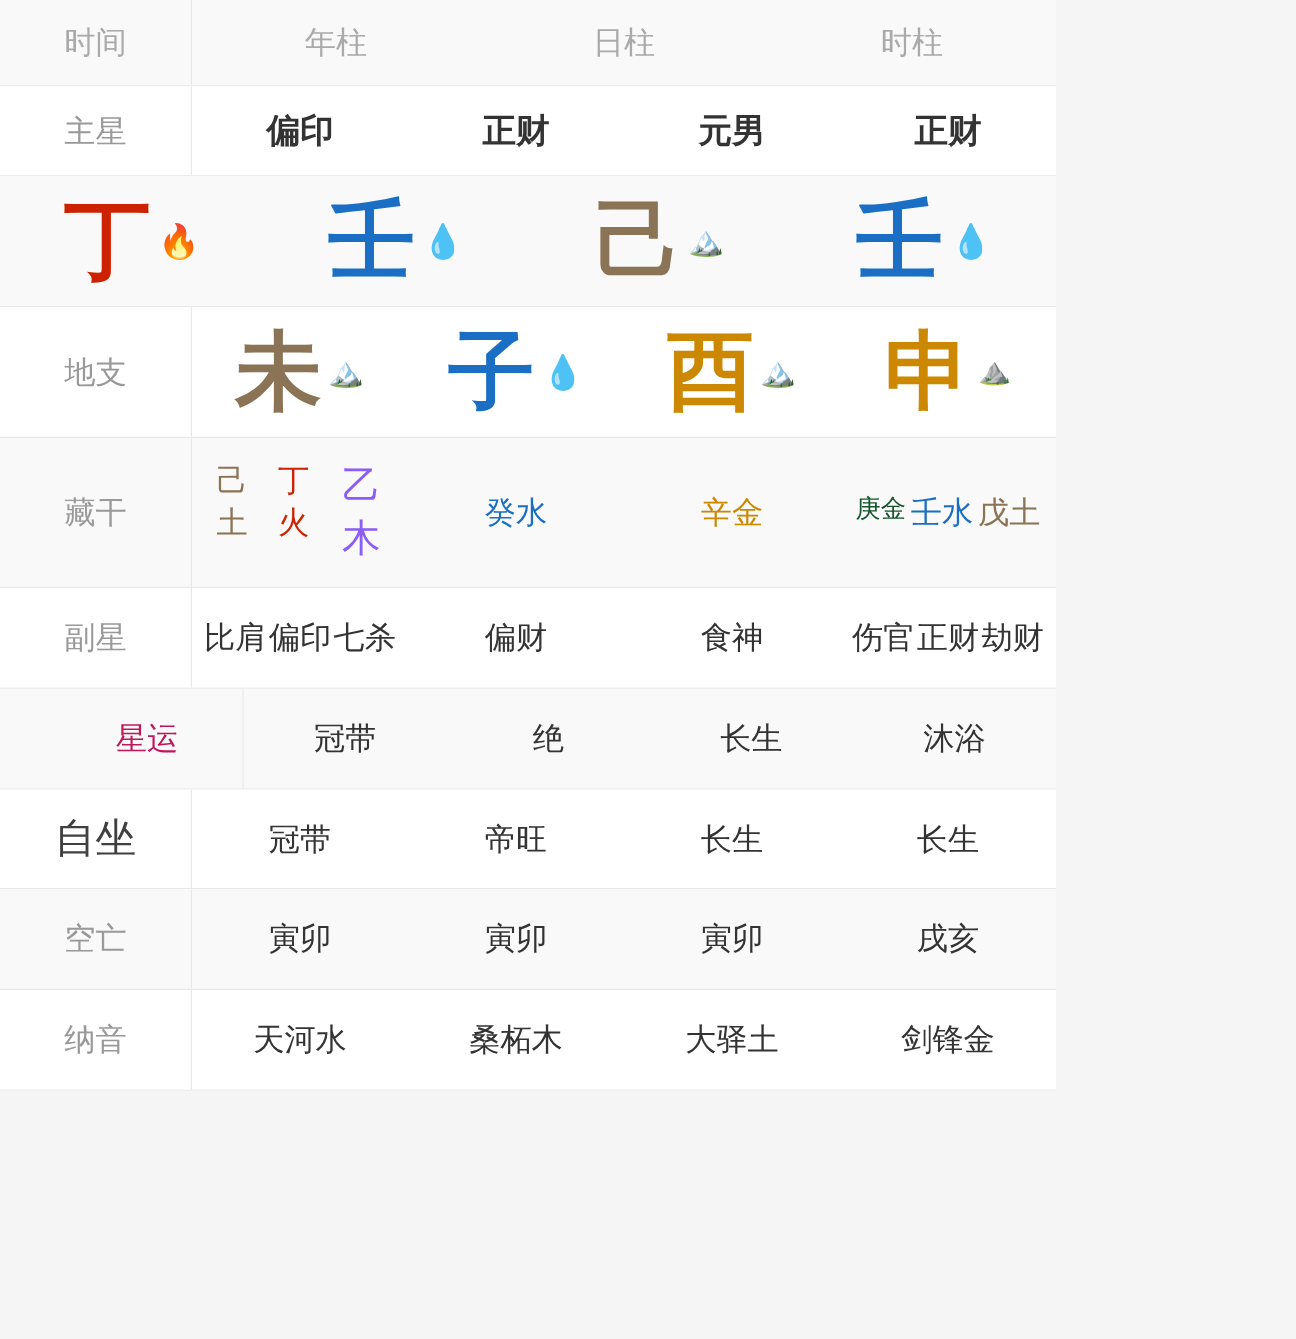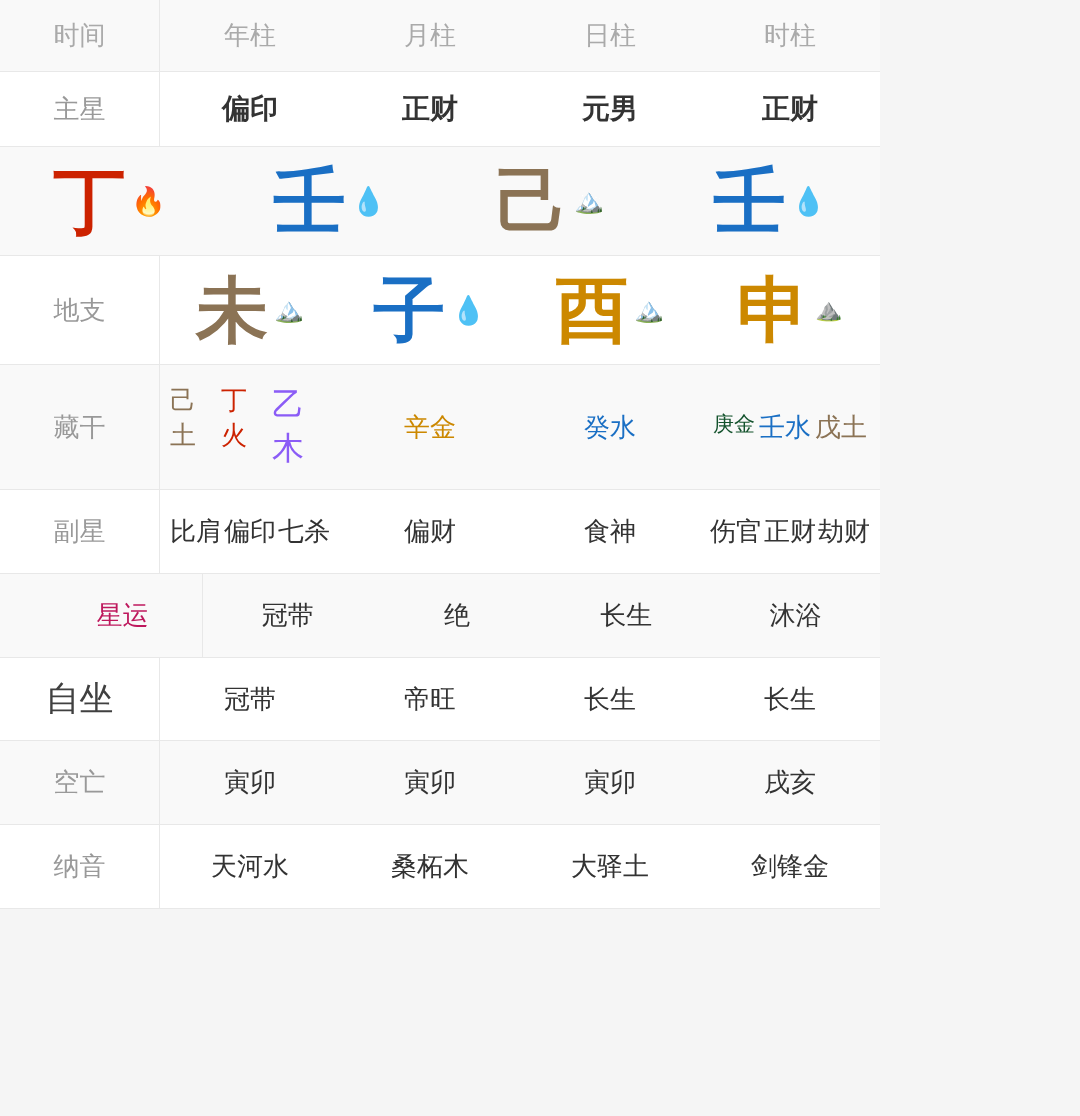--- a/index.html
+++ b/index.html
@@ -21,20 +21,21 @@
     .row:first-child {
       background: #f9f9f9;
     }
     .cell {
       flex: 1;
       display: flex;
       flex-direction: column;
       align-items: center;
       justify-content: center;
       padding: 18px 10px;
+      text-align: center;
     }
     .cell-label {
       flex: 0 0 160px;
       min-width: 160px;
       max-width: 160px;
       color: #999;
       font-size: 26px;
       align-items: center;
       justify-content: center;
       border-right: 1px solid #e8e8e8;
@@ -113,21 +114,20 @@
     }
   </style>
 </head>
 <body>
 
 <div class="table-container">
 
   <div class="row row-bg-gray">
     <div class="cell-label header-label">时间</div>
     <div class="cell header-cell">年柱</div>
-    <div class="cell header-cell">月柱</div>
     <div class="cell header-cell">日柱</div>
     <div class="cell header-cell">时柱</div>
   </div>
 
   <div class="row row-bg-white">
     <div class="cell-label" style="color:#999;font-size:26px;">主星</div>
     <div class="cell">
       <span class="main-star-text">偏印</span>
     </div>
     <div class="cell">
@@ -200,26 +200,26 @@
     <div class="cell-label" style="color:#999;font-size:26px;">藏干</div>
     <div class="cell">
       <div class="canggan-container">
         <span class="cg-jitu">己土</span>
         <span class="cg-dinghuo">丁火</span>
         <span class="cg-yimu">乙木</span>
       </div>
     </div>
     <div class="cell">
       <div class="canggan-container">
+        <span class="cg-guishui">癸水</span>
+      </div>
+    </div>
+    <div class="cell">
+      <div class="canggan-container">
         <span class="cg-xinjin">辛金</span>
-      </div>
-    </div>
-    <div class="cell">
-      <div class="canggan-container">
-        <span class="cg-guishui">癸水</span>
       </div>
     </div>
     <div class="cell">
       <div class="canggan-container">
         <span class="cg-gengjin">庚金</span>
         <span class="cg-renshui">壬水</span>
         <span class="cg-wutu">戊土</span>
       </div>
     </div>
   </div>

